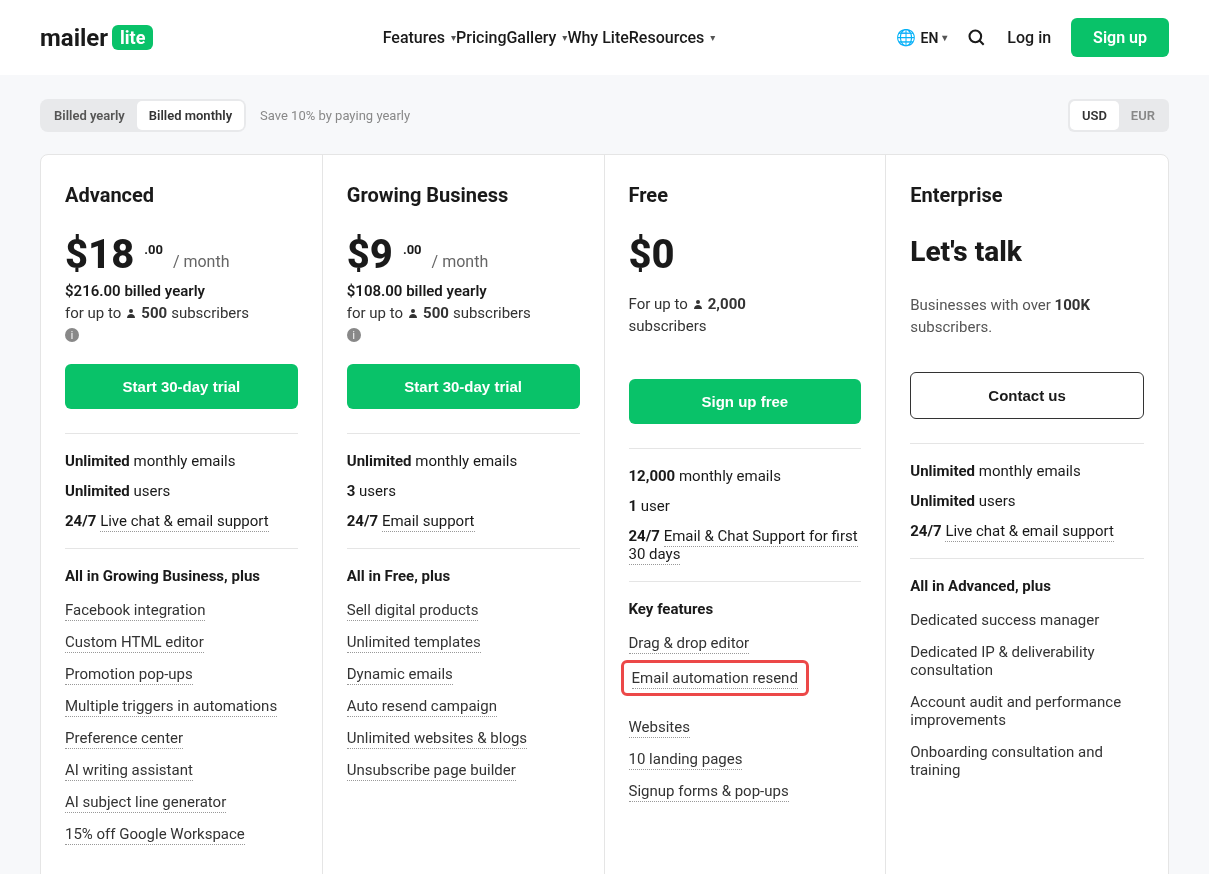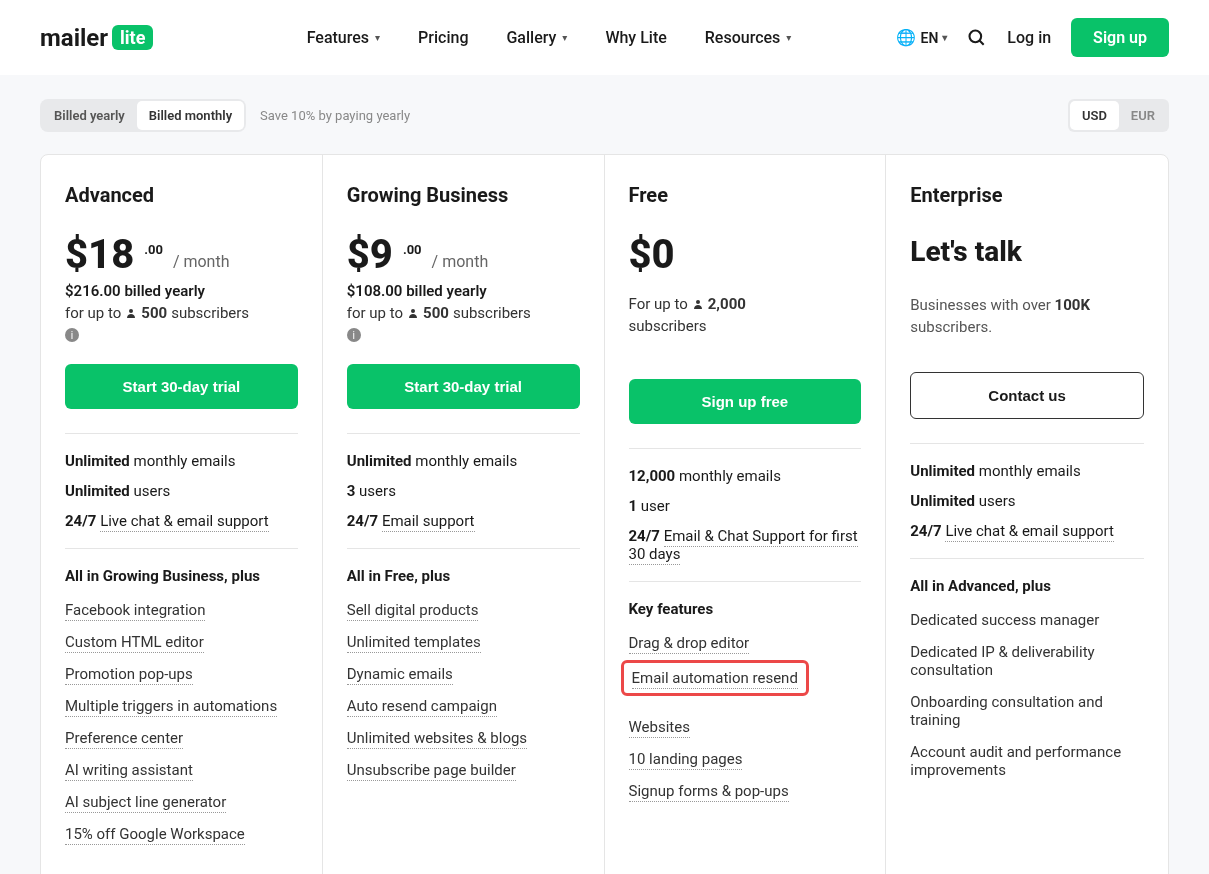--- a/index.html
+++ b/index.html
@@ -1,20 +1,20 @@
 <!DOCTYPE html>
 <html><head>
 <meta charset="utf-8">
 <style>
 *{box-sizing:border-box;margin:0;padding:0}
 body{font-family:-apple-system,BlinkMacSystemFont,"Segoe UI",Roboto,Helvetica,Arial,sans-serif;background:#fff;color:#1a1a1a;width:1209px;height:874px;overflow:hidden}
 .header{display:flex;align-items:center;justify-content:space-between;padding:18px 40px;background:#fff}
 .logo{display:flex;align-items:center;font-weight:700;font-size:24px}
 .logo-lite{background:#09c269;color:#fff;padding:2px 8px;border-radius:6px;margin-left:4px;font-size:18px}
-.nav{display:flex;gap:38px;margin-left:48px}
+.nav{display:flex;margin-left:48px}
 .nav-item{color:#1a1a1a;font-size:16px;font-weight:500;cursor:pointer;display:flex;align-items:center;gap:6px}
 .chev{font-size:10px;color:#555}
 .header-right{display:flex;align-items:center;gap:20px}
 .lang{display:flex;align-items:center;gap:4px;font-weight:600;font-size:14px}
 .login{font-size:16px;font-weight:500;cursor:pointer}
 .signup-btn{background:#09c269;color:#fff;padding:10px 22px;border-radius:6px;font-weight:600;font-size:16px;cursor:pointer}
 .page{background:#f7f8fa;padding:24px 40px;height:calc(874px - 72px)}
 .controls{display:flex;justify-content:space-between;align-items:center;margin-bottom:22px}
 .billing-toggle{display:flex;background:#e8e9eb;border-radius:8px;padding:2px}
 .billing-opt{padding:7px 12px;font-size:13px;font-weight:600;color:#555;cursor:pointer;border-radius:5px}
@@ -237,19 +237,19 @@
       <button class="cta-btn cta-outline" style="margin-top:32px">Contact us</button>
       <hr class="sep">
       <div class="feat-line"><span class="feat-bold">Unlimited</span> <span>monthly emails</span></div>
       <div class="feat-line"><span class="feat-bold">Unlimited</span> <span>users</span></div>
       <div class="feat-line"><span class="feat-bold">24/7</span> <span class="dotted">Live chat &amp; email support</span></div>
       <hr class="sep2">
       <div class="section-h">All in Advanced, plus</div>
       <ul class="feat-list">
         <li><span>Dedicated success manager</span></li>
         <li><span>Dedicated IP &amp; deliverability consultation</span></li>
+        <li><span>Account audit and performance improvements</span></li>
         <li><span>Onboarding consultation and training</span></li>
-        <li><span>Account audit and performance improvements</span></li>
       </ul>
     </div>
 
   </div>
 </div>
 
 </body></html>

